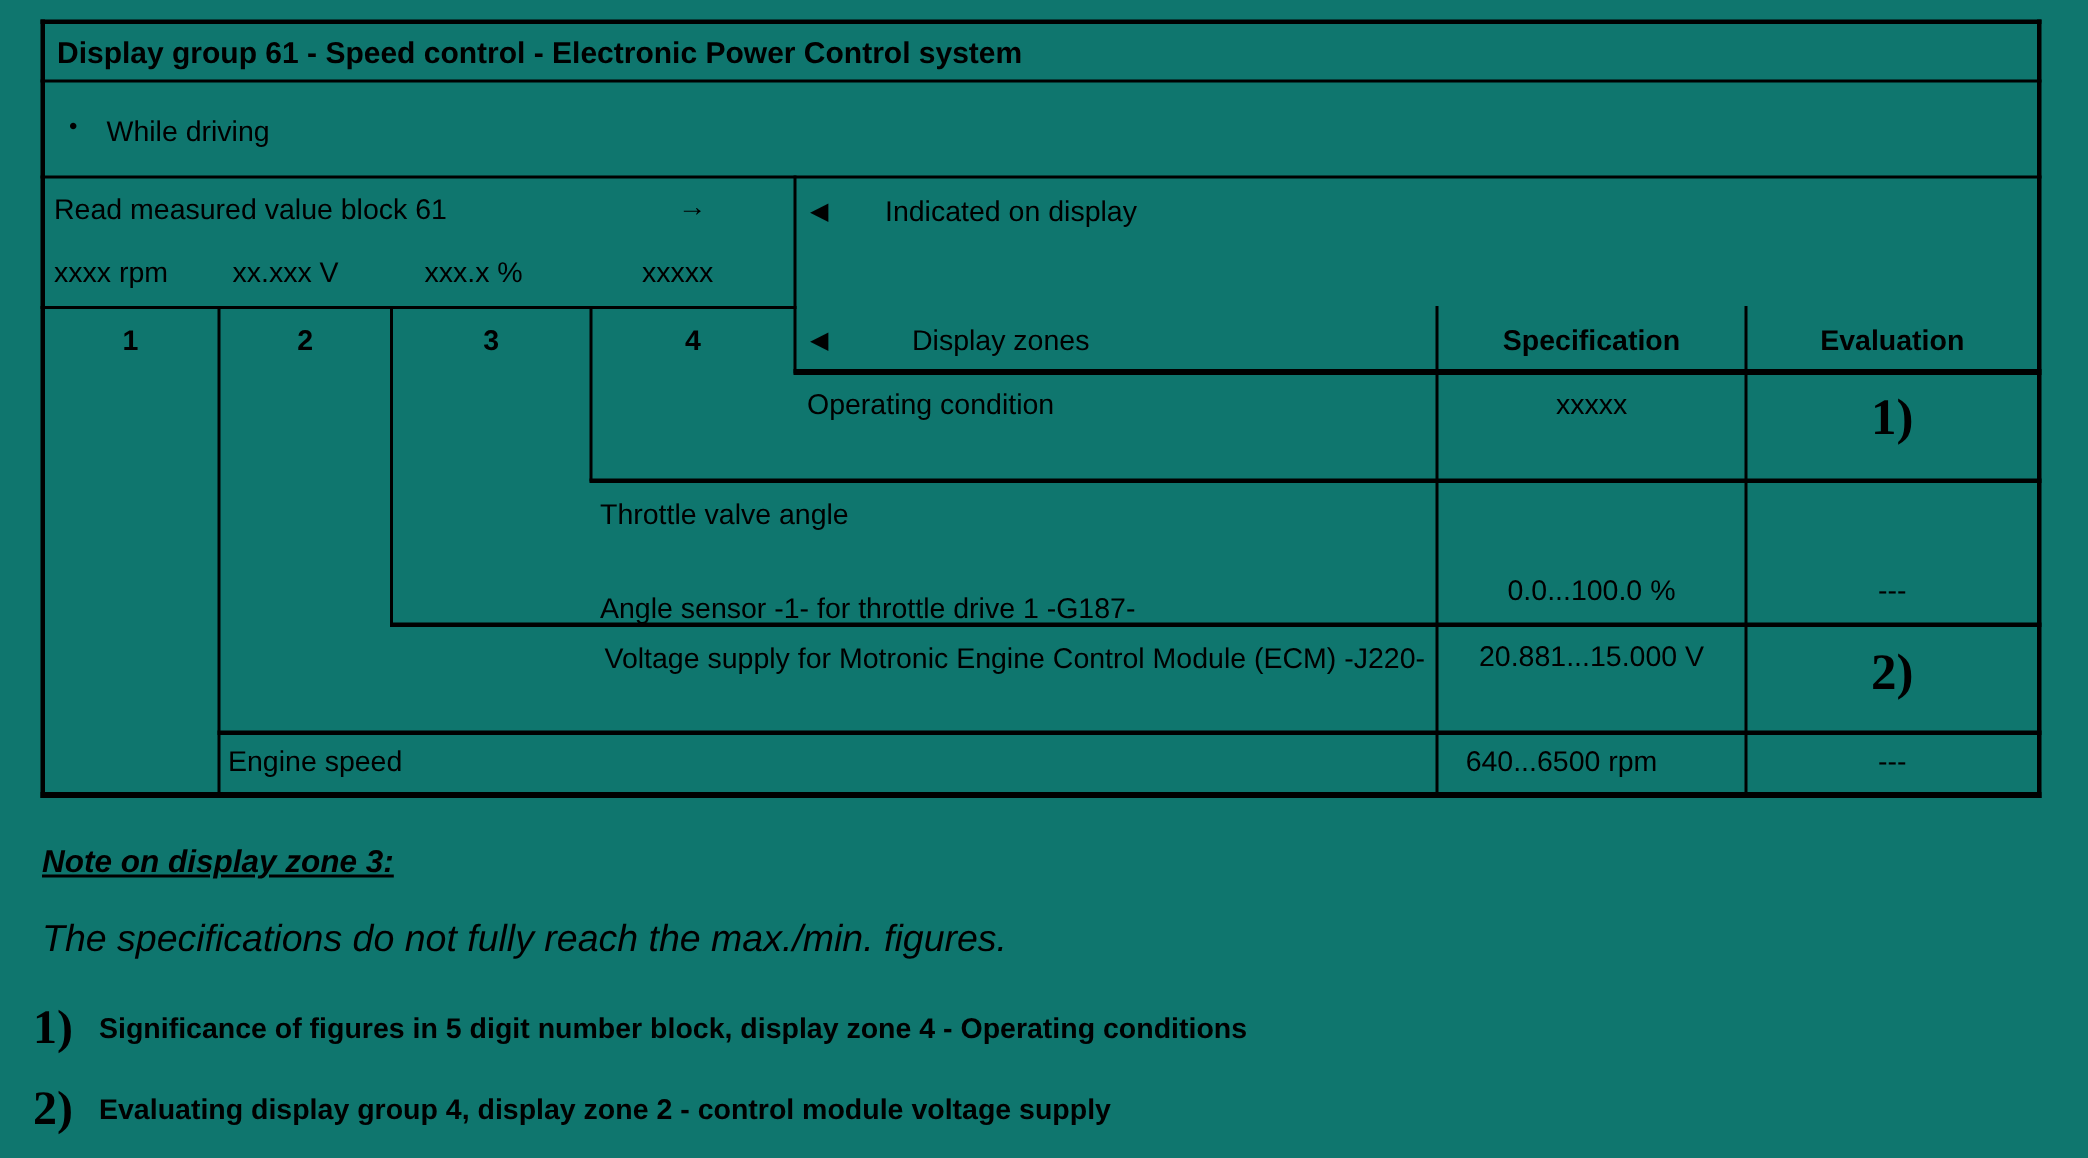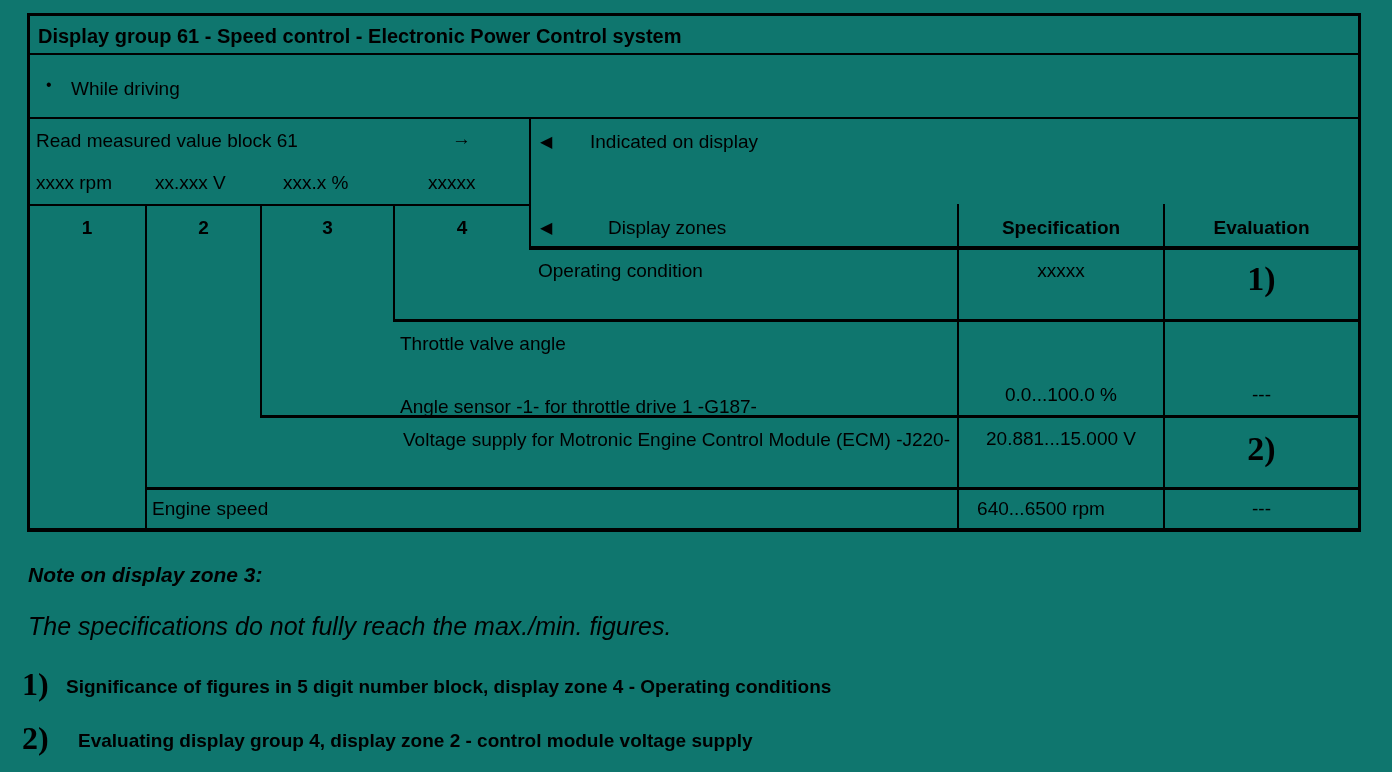--- a/index.html
+++ b/index.html
@@ -78,22 +78,22 @@
   <div class="txt ctr" style="left:1165px;top:384px;width:193px;">---</div>
 
   <div class="txt wrap" style="left:270px;top:429px;width:680px;">Voltage supply for Motronic Engine Control Module (ECM) -J220-</div>
   <div class="txt wrap ctr" style="left:986px;top:428px;width:150px;">20.881...15.000 V</div>
   <div class="serifmark ctr" style="position:absolute;left:1165px;top:432px;width:193px;">2)</div>
 
   <div class="txt" style="left:152px;top:498px;">Engine speed</div>
   <div class="txt ctr" style="left:959px;top:498px;width:164px;">640...6500 rpm</div>
   <div class="txt ctr" style="left:1165px;top:498px;width:193px;">---</div>
 
-  <div class="txt b it" style="left:28px;top:562px;font-size:21px;">Note on display zone 3:</div>
+  <div class="txt b it" style="left:28px;top:562px;font-size:21px;text-decoration:underline;">Note on display zone 3:</div>
   <div class="txt it" style="left:28px;top:611px;font-size:25px;">The specifications do not fully reach the max./min. figures.</div>
 
   <div class="fnmark" style="left:22px;top:668px;">1)</div>
   <div class="fntext" style="left:66px;top:676px;">Significance of figures in 5 digit number block, display zone 4 - Operating conditions</div>
 
   <div class="fnmark" style="left:22px;top:722px;">2)</div>
-  <div class="fntext" style="left:78px;top:730px;text-align:center;">Evaluating display group 4, display zone 2 - control module voltage supply</div>
+  <div class="fntext" style="left:66px;top:730px;text-align:center;">Evaluating display group 4, display zone 2 - control module voltage supply</div>
 
 </div>
 
 </body></html>

